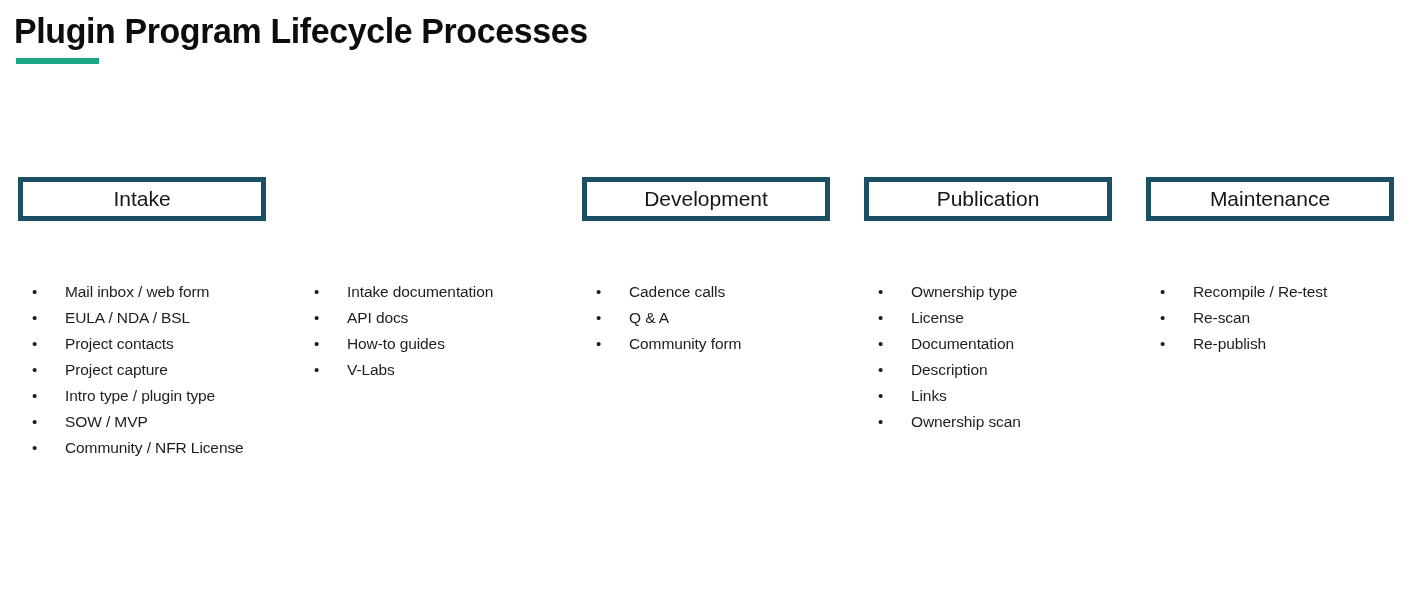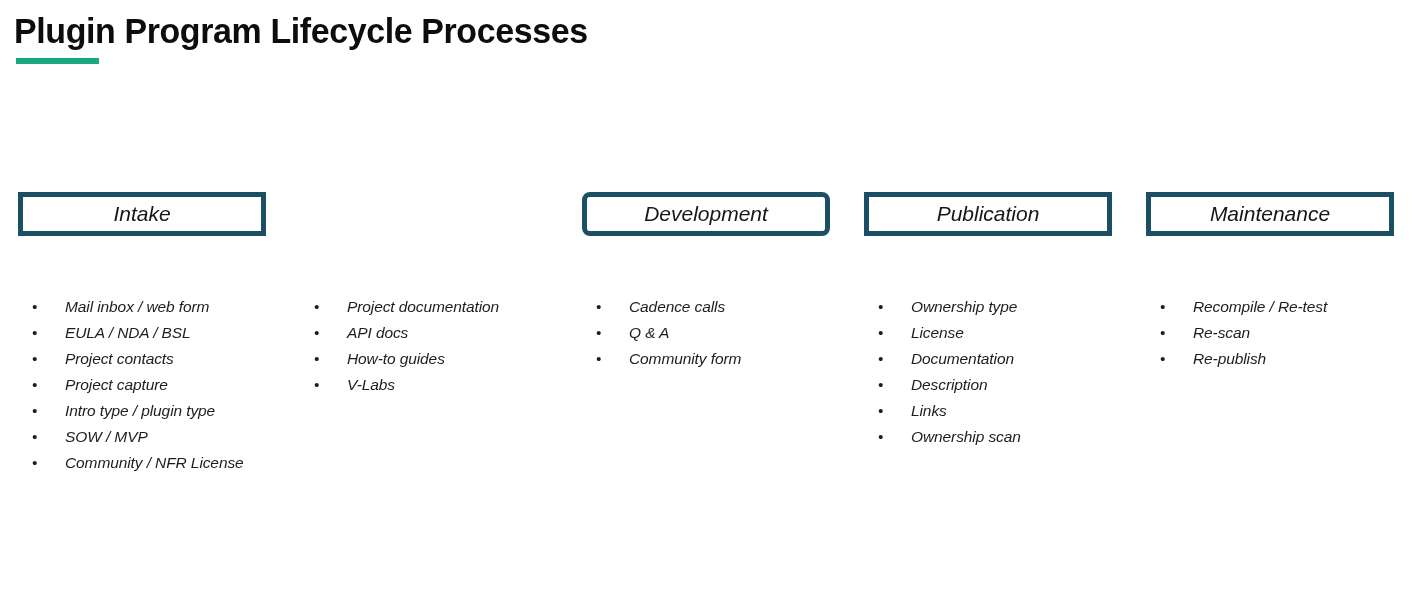--- a/index.html
+++ b/index.html
@@ -37,24 +37,23 @@
     top: 58px;
     width: 83px;
     height: 6px;
     background: #1aa884;
   }
 
   
   #columns {
     position: absolute;
     left: 0;
-    top: 18px;
+    top: 3px;
     width: 1427px;
     height: 443px;
-    font-style: italic;
   }
   .column {
     position: absolute;
     top: 0;
     width: 248px;
     height: 603px;
   }
   .col-0 { left: 18px; }
   .col-1 { left: 300px; }
   .col-2 { left: 582px; }
@@ -137,28 +136,28 @@
         <li class="bullet-item"><span class="bullet-marker">•</span><span class="bullet-text">EULA / NDA / BSL</span></li>
         <li class="bullet-item"><span class="bullet-marker">•</span><span class="bullet-text">Project contacts</span></li>
         <li class="bullet-item"><span class="bullet-marker">•</span><span class="bullet-text">Project capture</span></li>
         <li class="bullet-item"><span class="bullet-marker">•</span><span class="bullet-text">Intro type / plugin type</span></li>
         <li class="bullet-item"><span class="bullet-marker">•</span><span class="bullet-text">SOW / MVP</span></li>
         <li class="bullet-item"><span class="bullet-marker">•</span><span class="bullet-text">Community / NFR License</span></li>
       </ul>
     </div>
     <div class="column col-1">
       <ul class="bullet-list">
-        <li class="bullet-item"><span class="bullet-marker">•</span><span class="bullet-text">Project documentation</span></li>
+        <li class="bullet-item"><span class="bullet-marker">•</span><span class="bullet-text">Intake documentation</span></li>
         <li class="bullet-item"><span class="bullet-marker">•</span><span class="bullet-text">API docs</span></li>
         <li class="bullet-item"><span class="bullet-marker">•</span><span class="bullet-text">How-to guides</span></li>
         <li class="bullet-item"><span class="bullet-marker">•</span><span class="bullet-text">V-Labs</span></li>
       </ul>
     </div>
     <div class="column col-2">
-      <div class="phase-box" style="border-color: rgb(27, 80, 100); border-radius: 8px;">
+      <div class="phase-box" style="border-color: rgb(27, 80, 100);">
         <span class="phase-box-label">Development</span>
       </div>
       <ul class="bullet-list">
         <li class="bullet-item"><span class="bullet-marker">•</span><span class="bullet-text">Cadence calls</span></li>
         <li class="bullet-item"><span class="bullet-marker">•</span><span class="bullet-text">Q &amp; A</span></li>
         <li class="bullet-item"><span class="bullet-marker">•</span><span class="bullet-text">Community form</span></li>
       </ul>
     </div>
     <div class="column col-3">
       <div class="phase-box" style="border-color: rgb(27, 80, 100); text-align: center;">

